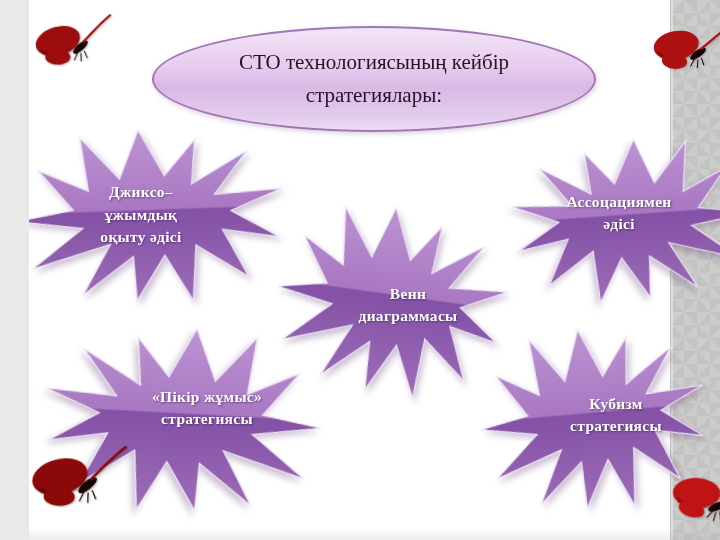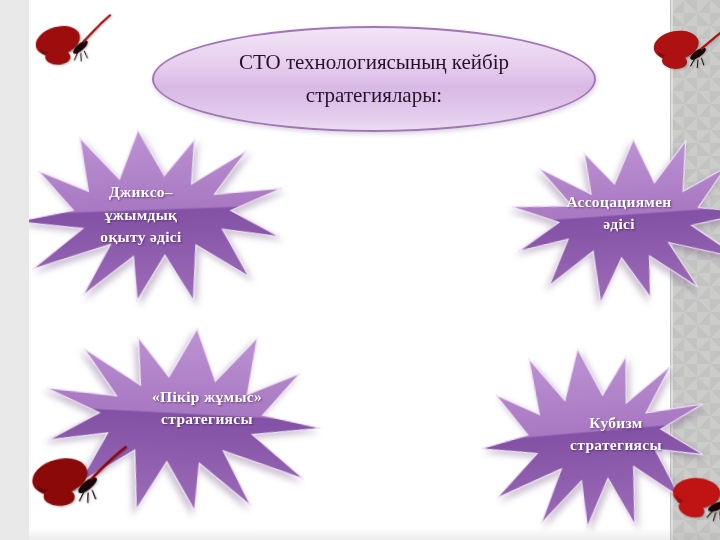--- a/index.html
+++ b/index.html
@@ -103,30 +103,37 @@
   </div>
 
   <div class="burst" style="left:482px; top:138px; width:240px; height:164px;">
     <svg class="burst-shape" viewBox="0 0 240 190" preserveAspectRatio="none" style="transform:scaleX(-1) rotate(4deg);">
         <use href="#burst-poly"></use>
       </svg>
     <div class="burst-label" style="transform:translate(-12px,-7px);">Ассоцациямен
 әдісі</div>
   </div>
 
+  <div class="burst" style="left:246px; top:206px; width:232px; height:190px;">
+    <svg class="burst-shape" viewBox="0 0 240 190" preserveAspectRatio="none" style="transform:rotate(8deg);">
+        <use href="#burst-poly"></use>
+      </svg>
+    <div class="burst-label" style="transform:translate(17px,4px);">Венн
+диаграммасы</div>
+  </div>
 
   <div class="burst" style="left:14px; top:326px; width:280px; height:188px;">
     <svg class="burst-shape" viewBox="0 0 240 190" preserveAspectRatio="none" style="transform:scaleX(-1) rotate(-3deg);">
         <use href="#burst-poly"></use>
       </svg>
     <div class="burst-label" style="transform:translate(24px,-12px);">«Пікір жұмыс»
 стратегиясы</div>
   </div>
 
-  <div class="burst" style="left:450px; top:346px; width:228px; height:184px;font-family:Liberation Serif, serif;">
+  <div class="burst" style="left:450px; top:327px; width:228px; height:184px;font-family:Liberation Serif, serif;">
     <svg class="burst-shape" viewBox="0 0 240 190" preserveAspectRatio="none" style="transform:rotate(-5deg);">
         <use href="#burst-poly"></use>
       </svg>
     <div class="burst-label" style="transform:translate(23px,-4px);">Кубизм
 стратегиясы</div>
   </div>
 
   <svg class="butterfly" viewBox="0 0 100 70" style="left:4px; top:14px; width:84px; height:59px; transform:rotate(-6deg);" color="#9e0d0d">
       <use href="#butterfly-shape"></use>
     </svg>

